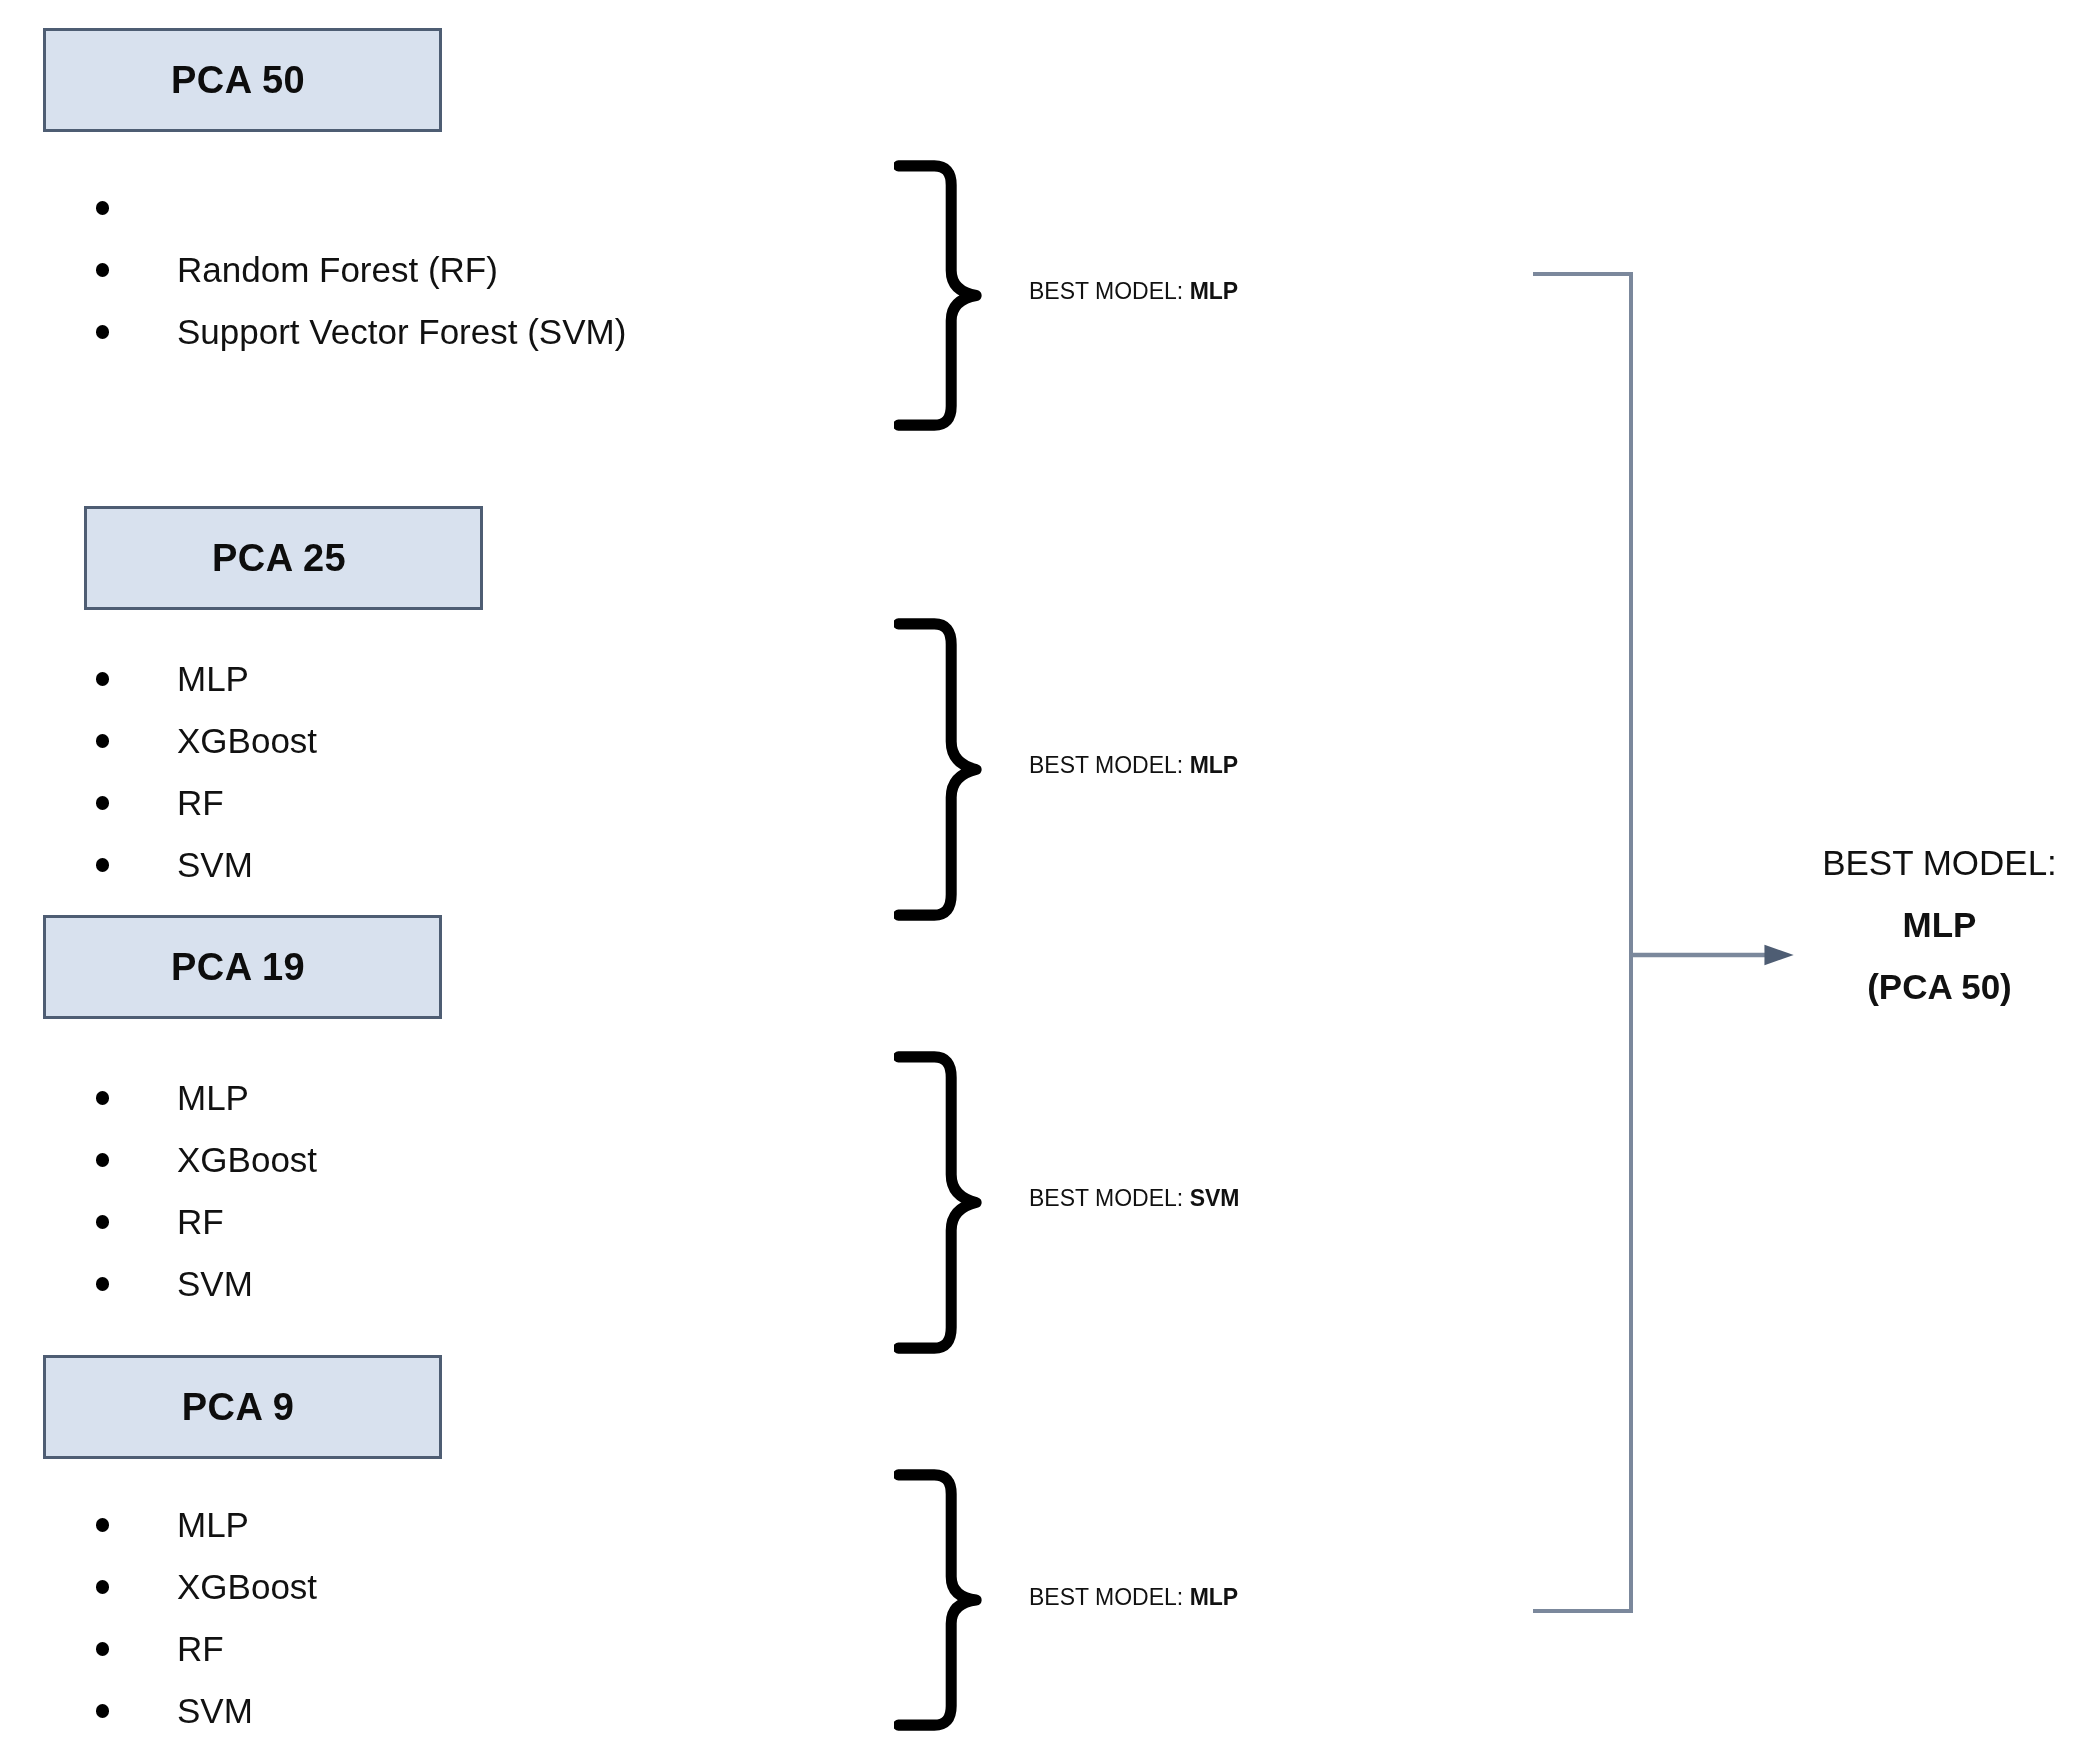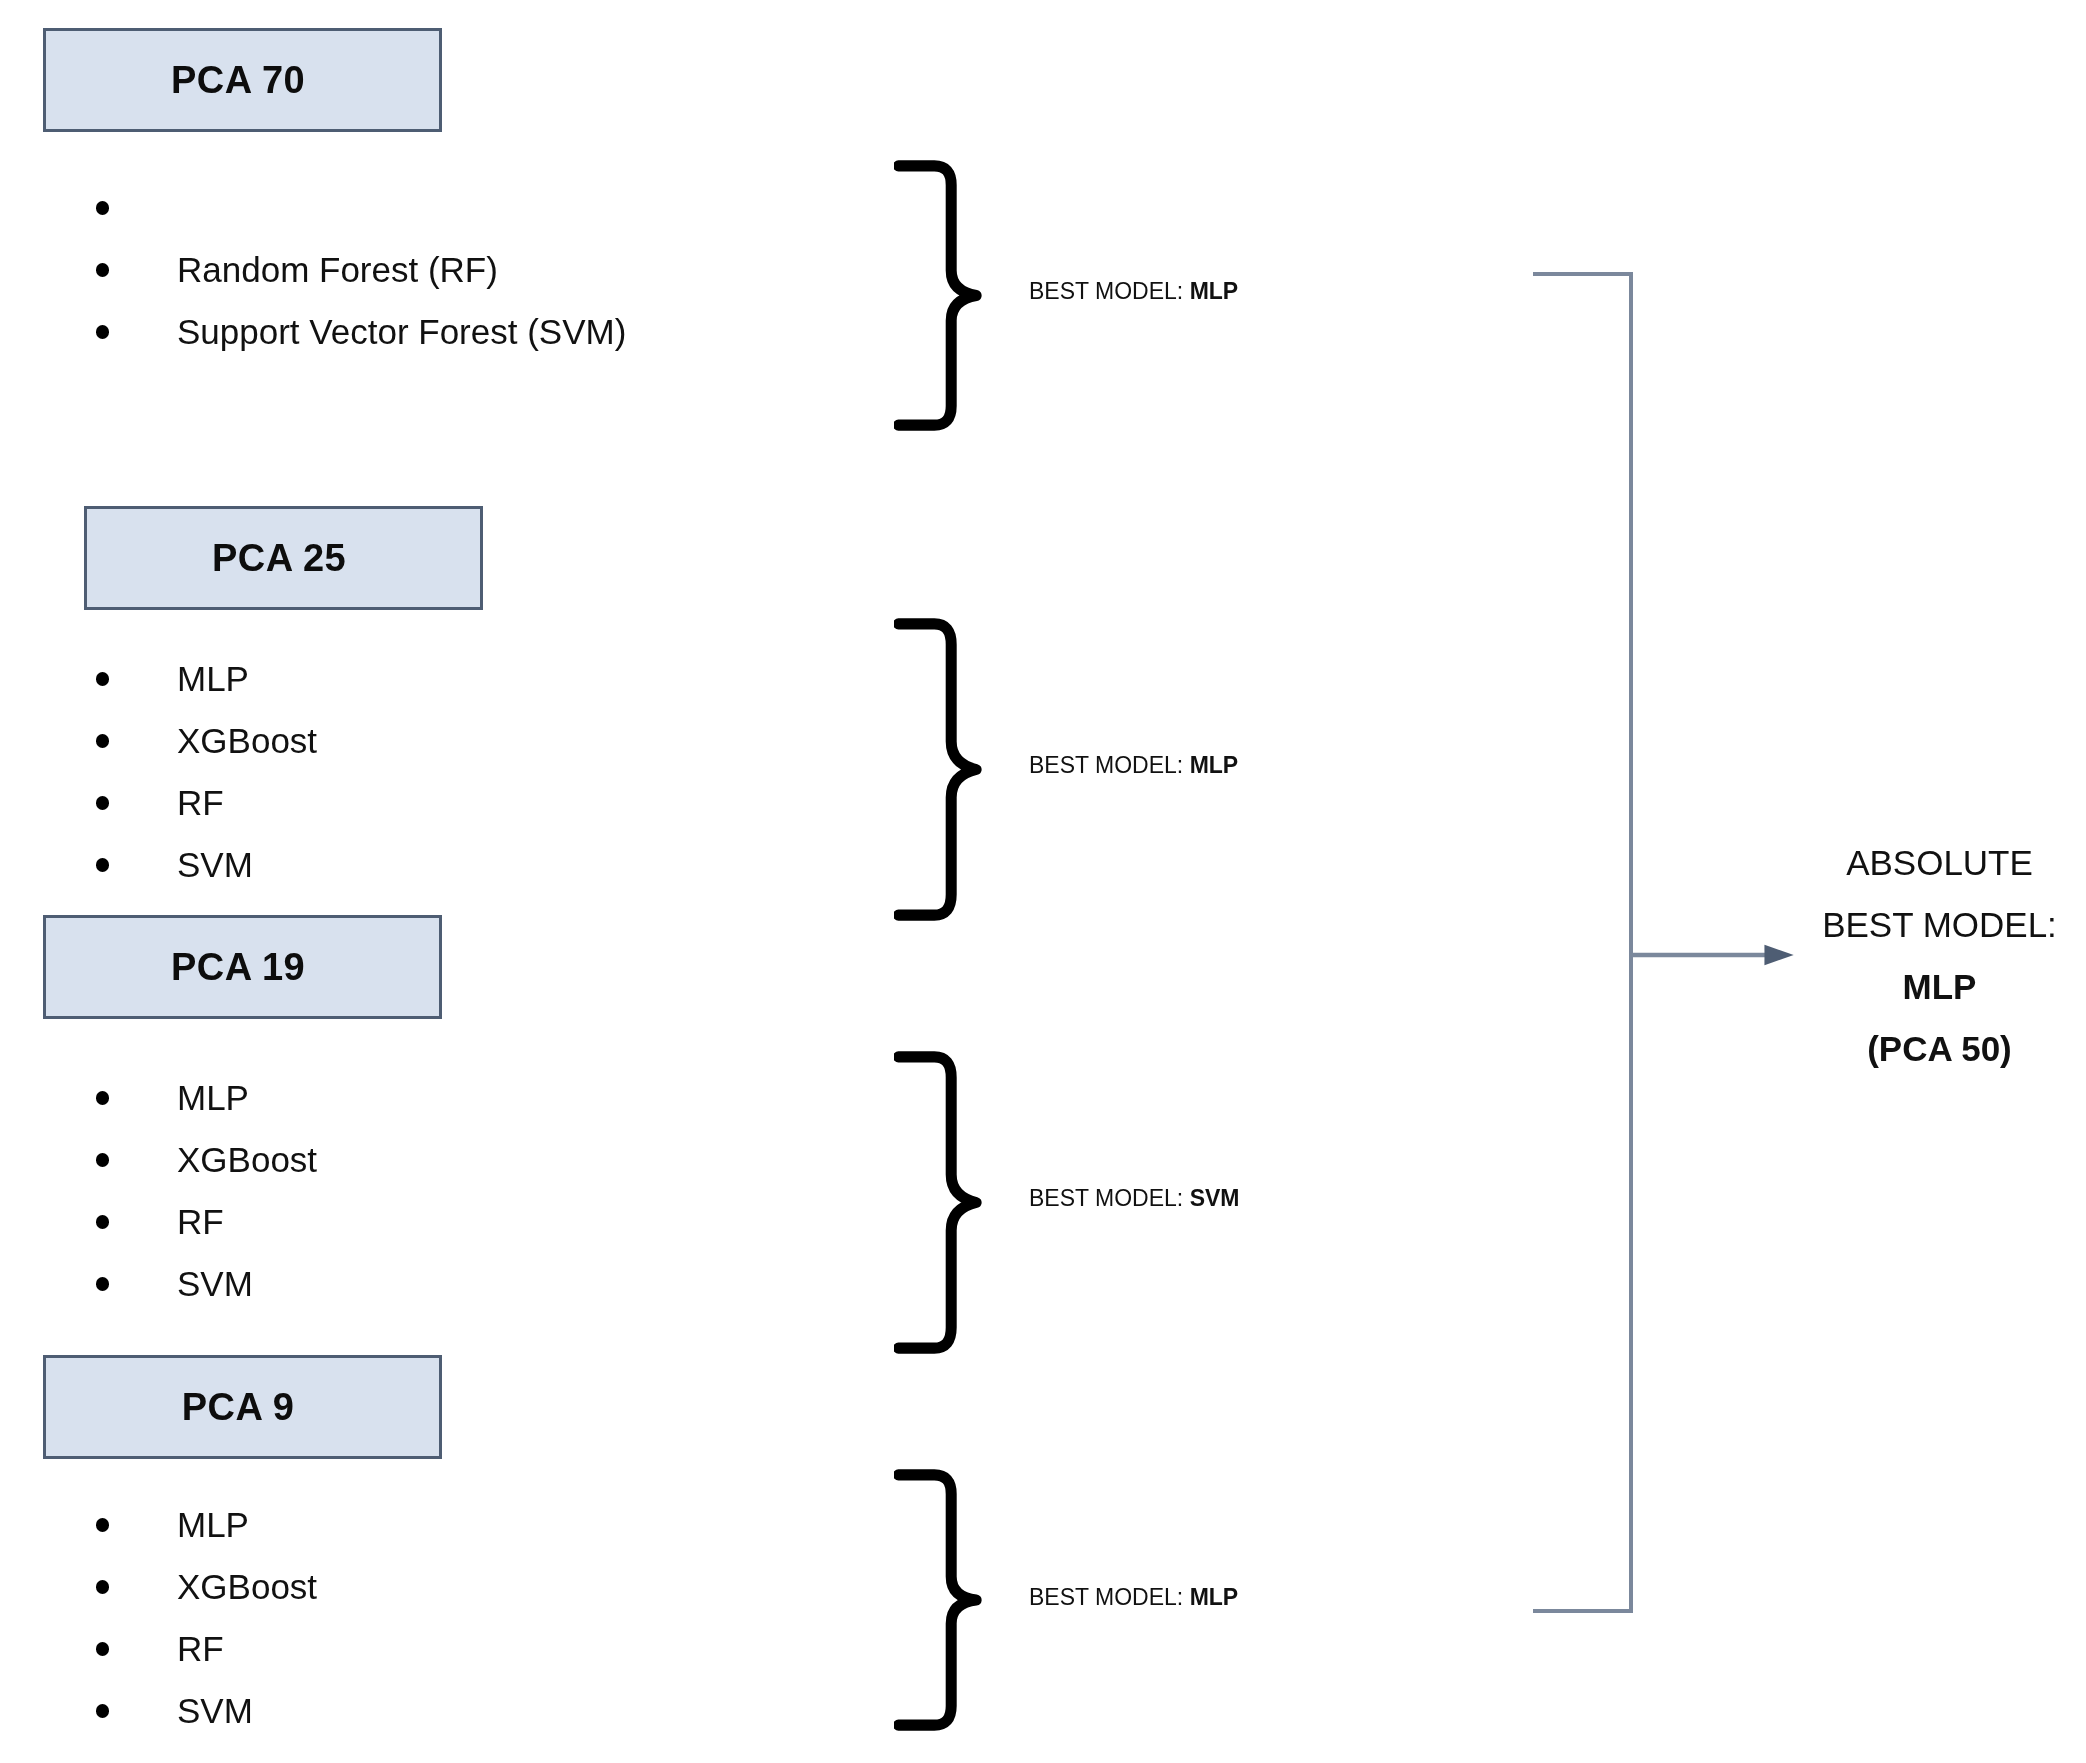--- a/index.html
+++ b/index.html
@@ -130,21 +130,21 @@
     font-size: 35px;
     line-height: 62px;
     color: #111111;
   }
   #absolute-best .line-bold { font-weight: bold; }
 </style>
 </head>
 <body>
 
 <div class="pca-box" id="box-pca50">
-  <span class="pca-label">PCA 70</span>
+  <span class="pca-label">PCA 50</span>
 </div>
 
 <ul class="model-list" id="list-pca50">
   <li>
     <span class="bullet"></span>
   </li>
   <li>
     <span class="bullet"></span>
     <span>Random Forest (RF)</span>
   </li>
@@ -268,18 +268,17 @@
 <div class="conn-line" id="conn-bottom"></div>
 
 <div id="arrow-final">
   <svg viewBox="0 0 230 52" xmlns="http://www.w3.org/2000/svg">
     <line x1="0" y1="26" x2="185" y2="26" stroke="#7b889c" stroke-width="6"></line>
     <polygon points="182,12 222,26 182,40" fill="#4e5d73"></polygon>
   </svg>
 </div>
 
 <div id="absolute-best">
-  <div>ABSOLUTE</div>
   <div>BEST MODEL:</div>
   <div class="line-bold">MLP</div>
   <div class="line-bold">(PCA 50)</div>
 </div>
 
 
 </body></html>

